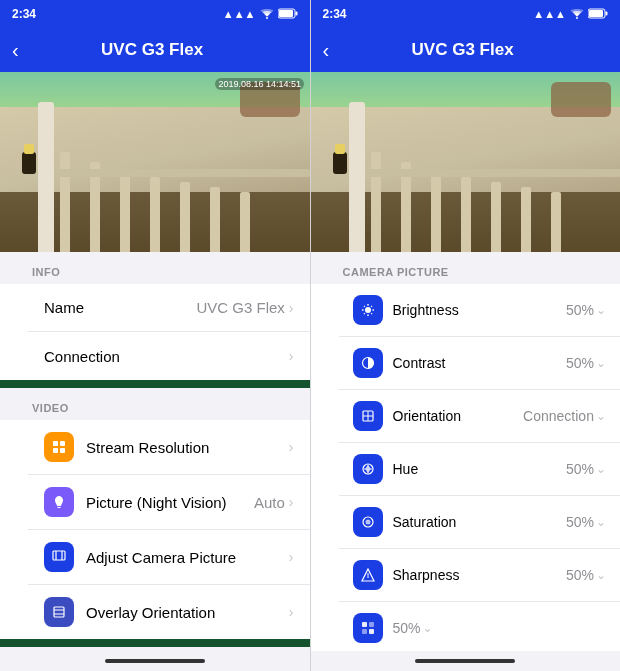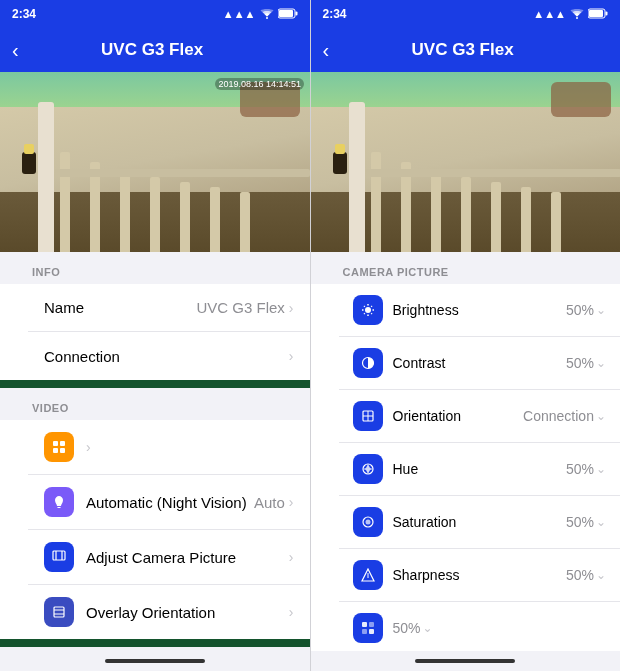--- a/index.html
+++ b/index.html
@@ -325,29 +325,30 @@
     <div class="list-group">
       <div class="list-item">
         <div class="item-icon icon-orange">
           <svg width="14" height="14" viewBox="0 0 14 14" fill="white">
               <rect x="1" y="1" width="5" height="5" rx="1"></rect>
               <rect x="8" y="1" width="5" height="5" rx="1"></rect>
               <rect x="1" y="8" width="5" height="5" rx="1"></rect>
               <rect x="8" y="8" width="5" height="5" rx="1"></rect>
             </svg>
         </div>
+        <span class="item-label">Stream Resolution</span>
         <span class="item-chevron">›</span>
       </div>
       <div class="list-item">
         <div class="item-icon icon-purple">
           <svg width="14" height="14" viewBox="0 0 14 14" fill="white">
               <path d="M7 1 C5 1 3 3 3 5 C3 8 5 9 5 11 L9 11 C9 9 11 8 11 5 C11 3 9 1 7 1 Z M5.5 12 L8.5 12 L8.5 13 L5.5 13 Z"></path>
             </svg>
         </div>
-        <span class="item-label">Automatic (Night Vision)</span>
+        <span class="item-label">Picture (Night Vision)</span>
         <span class="item-value">Auto</span>
         <span class="item-chevron">›</span>
       </div>
       <div class="list-item">
         <div class="item-icon icon-blue">
           <svg width="14" height="14" viewBox="0 0 14 14" fill="white">
               <rect x="1" y="1" width="12" height="9" rx="1" fill="none" stroke="white" stroke-width="1.2"></rect>
               <line x1="4" y1="1" x2="4" y2="10" stroke="white" stroke-width="1.2"></line>
               <line x1="10" y1="1" x2="10" y2="10" stroke="white" stroke-width="1.2"></line>
             </svg>

